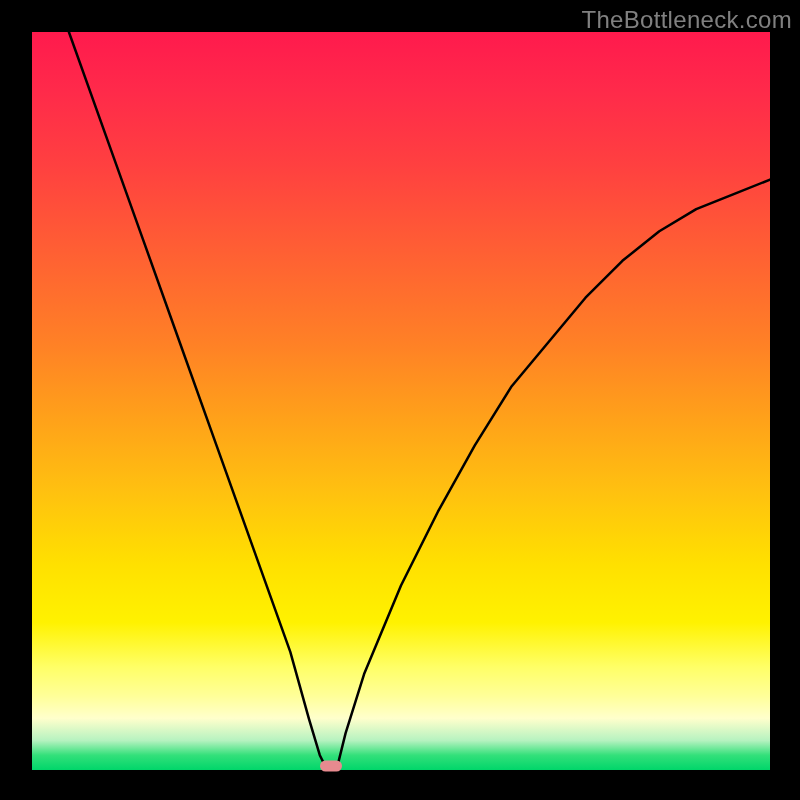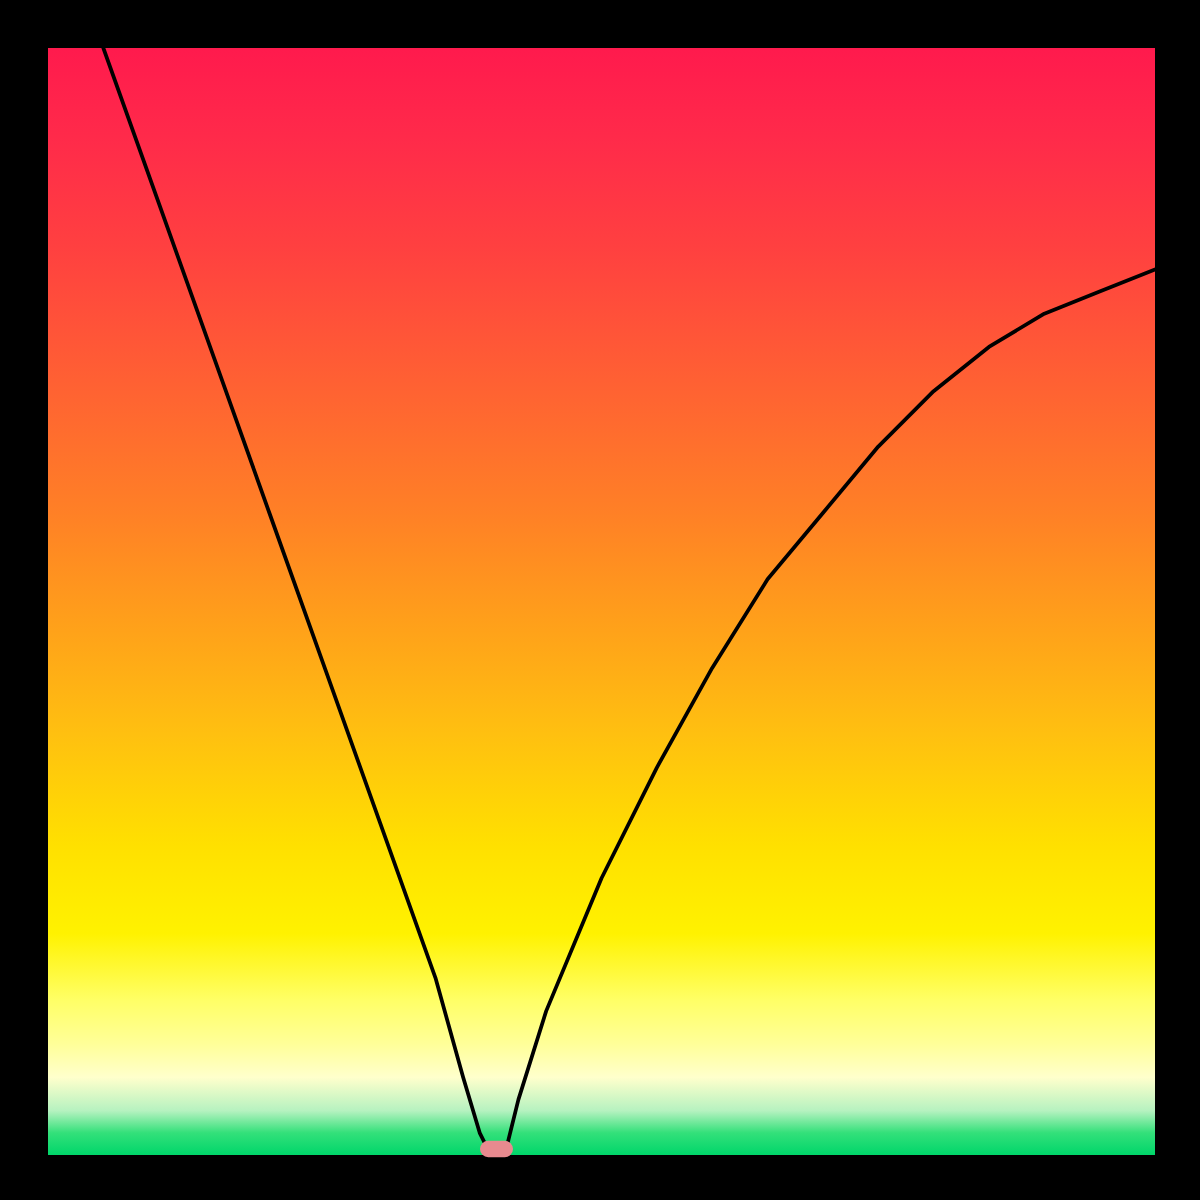--- a/index.html
+++ b/index.html
@@ -65,20 +65,21 @@
     height: 11px;
     background: #e88a8f;
     border-radius: 6px;
     transform: translate(-50%, -50%);
   }
 </style>
 </head>
 <body>
 
 <div class="frame">
+  <div class="watermark">TheBottleneck.com</div>
 
   <div class="plot-area">
     <svg class="curve" viewBox="0 0 738 738" preserveAspectRatio="none">
       <path id="curve-path" fill="none" stroke="#000" stroke-width="2.5" stroke-linecap="round" stroke-linejoin="round" d="M36.9 0.0 L73.8 103.3 L110.7 206.6 L147.6 310.0 L184.5 413.3 L221.4 516.6 L258.3 619.9 L276.8 686.3 L287.8 723.2 L295.2 738.0 L302.6 738.0 L306.3 730.6 L313.6 701.1 L332.1 642.1 L369.0 553.5 L405.9 479.7 L442.8 413.3 L479.7 354.2 L516.6 310.0 L553.5 265.7 L590.4 228.8 L627.3 199.3 L664.2 177.1 L701.1 162.4 L738.0 147.6"></path>
     </svg>
     <div id="min-marker" class="minimum-marker" style="left: 298.89px; top: 734px; background: rgb(232, 138, 143);"></div>
   </div>
 </div>
 
 </body></html>

